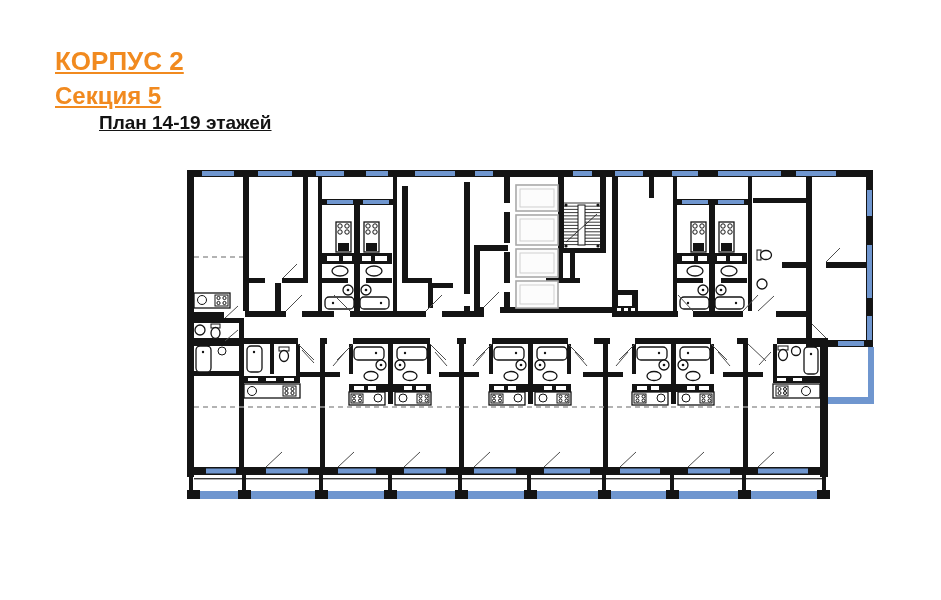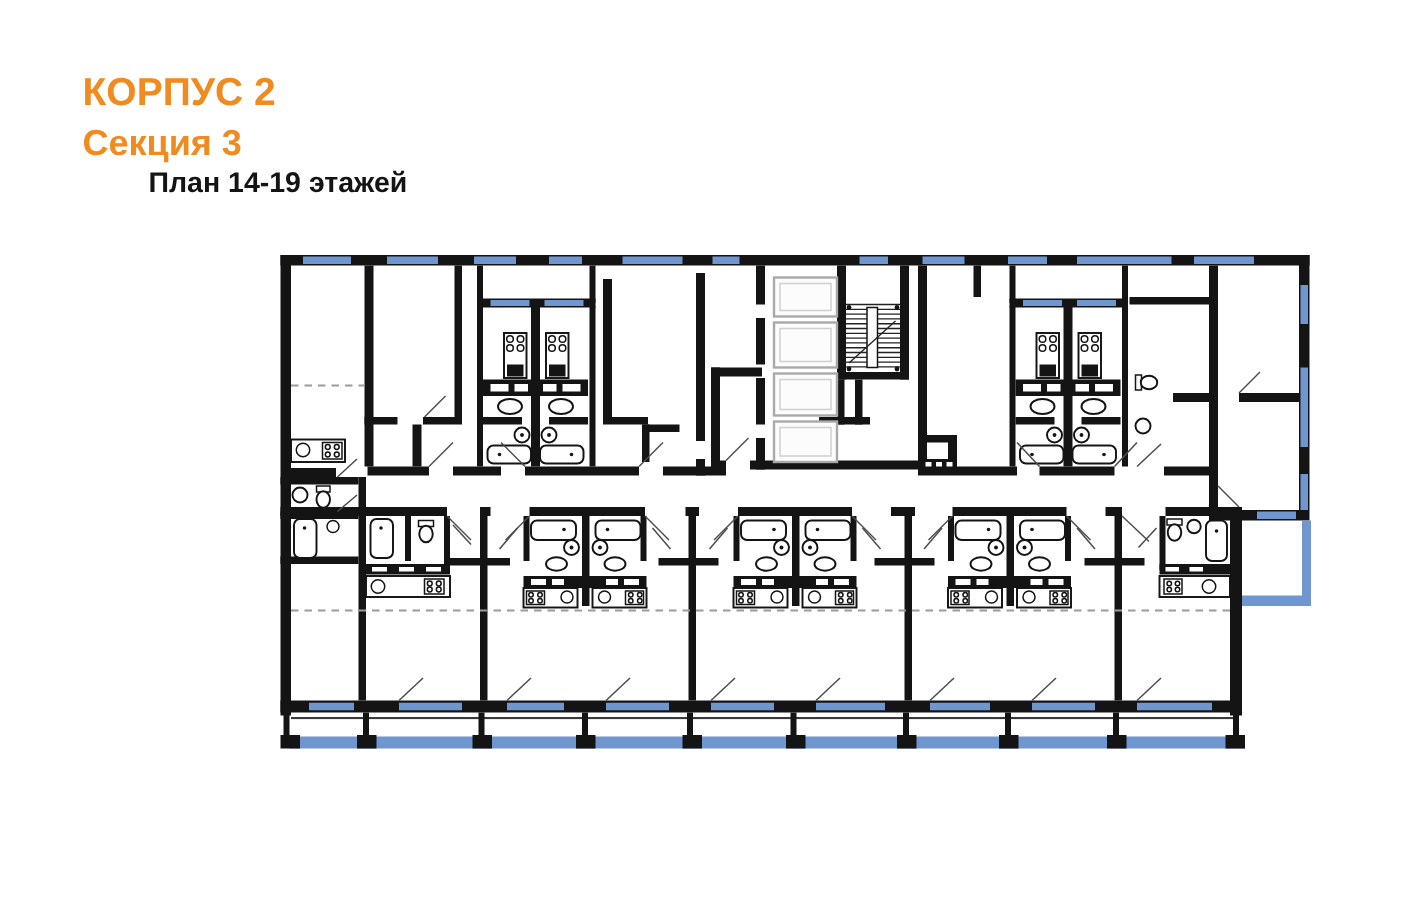--- a/index.html
+++ b/index.html
@@ -1,20 +1,20 @@
 <!DOCTYPE html>
 <html><head>
 <meta charset="utf-8">
 <style>
   html,body{margin:0;padding:0;}
   body{
     width:941px;height:600px;position:relative;background:var(--bg,#fff);
     font-family:"Liberation Sans","DejaVu Sans",sans-serif;overflow:hidden;
   }
-  .hdr{position:absolute;left:55px;}
+  .hdr{position:absolute;left:55px;text-decoration:underline;}
   .hdr.t1{top:46px;font-size:26px;font-weight:bold;color:var(--accent,#f18a1f);}
   .hdr.t2{top:82px;font-size:24px;font-weight:bold;color:var(--accent,#f18a1f);}
   .hdr.t3{top:112px;font-size:19px;font-weight:bold;color:var(--ink,#141414);margin-left:44px;}
   svg{position:absolute;left:0;top:0;}
   .wall{fill:var(--wall,#141414);}
   .win{fill:var(--blue,#6f96cf);}
   .fix{fill:#fff;stroke:var(--wall,#141414);stroke-width:1.3;}
   .fixthin{fill:#fff;stroke:var(--wall,#141414);stroke-width:1;}
   .dot{fill:var(--wall,#141414);}
   .door{stroke:#4c4c4c;stroke-width:1;}
@@ -22,21 +22,21 @@
   .stair{stroke:#222;stroke-width:0.9;}
   .elev{fill:#fcfcfc;stroke:var(--elevc,#a9a9a9);stroke-width:1.6;}
   .elevin{fill:none;stroke:#cfcfcf;stroke-width:1;}
   .slab{fill:#3a3a3a;}
   .slot{fill:#fff;}
 </style>
 </head>
 <body style="--bg: #ffffff; --accent: #f18a1f; --ink: #141414; --wall: #141414; --blue: #6f96cf; --dashc: #9b9b9b; --elevc: #a9a9a9;">
 
 <div class="hdr t1">КОРПУС 2</div>
-<div class="hdr t2">Секция 3</div>
+<div class="hdr t2">Секция 5</div>
 <div class="hdr t3">План 14-19 этажей</div>
 
 <svg width="941" height="600" viewBox="0 0 941 600">
 
   <g>
     <rect class="wall" x="187" y="170" width="686" height="7"></rect>
     <rect class="wall" x="187" y="170" width="7" height="307"></rect>
     <rect class="wall" x="866" y="170" width="7" height="177"></rect>
     <rect class="wall" x="820" y="343" width="8" height="134"></rect>
     <rect class="wall" x="187" y="467" width="641" height="8"></rect>

